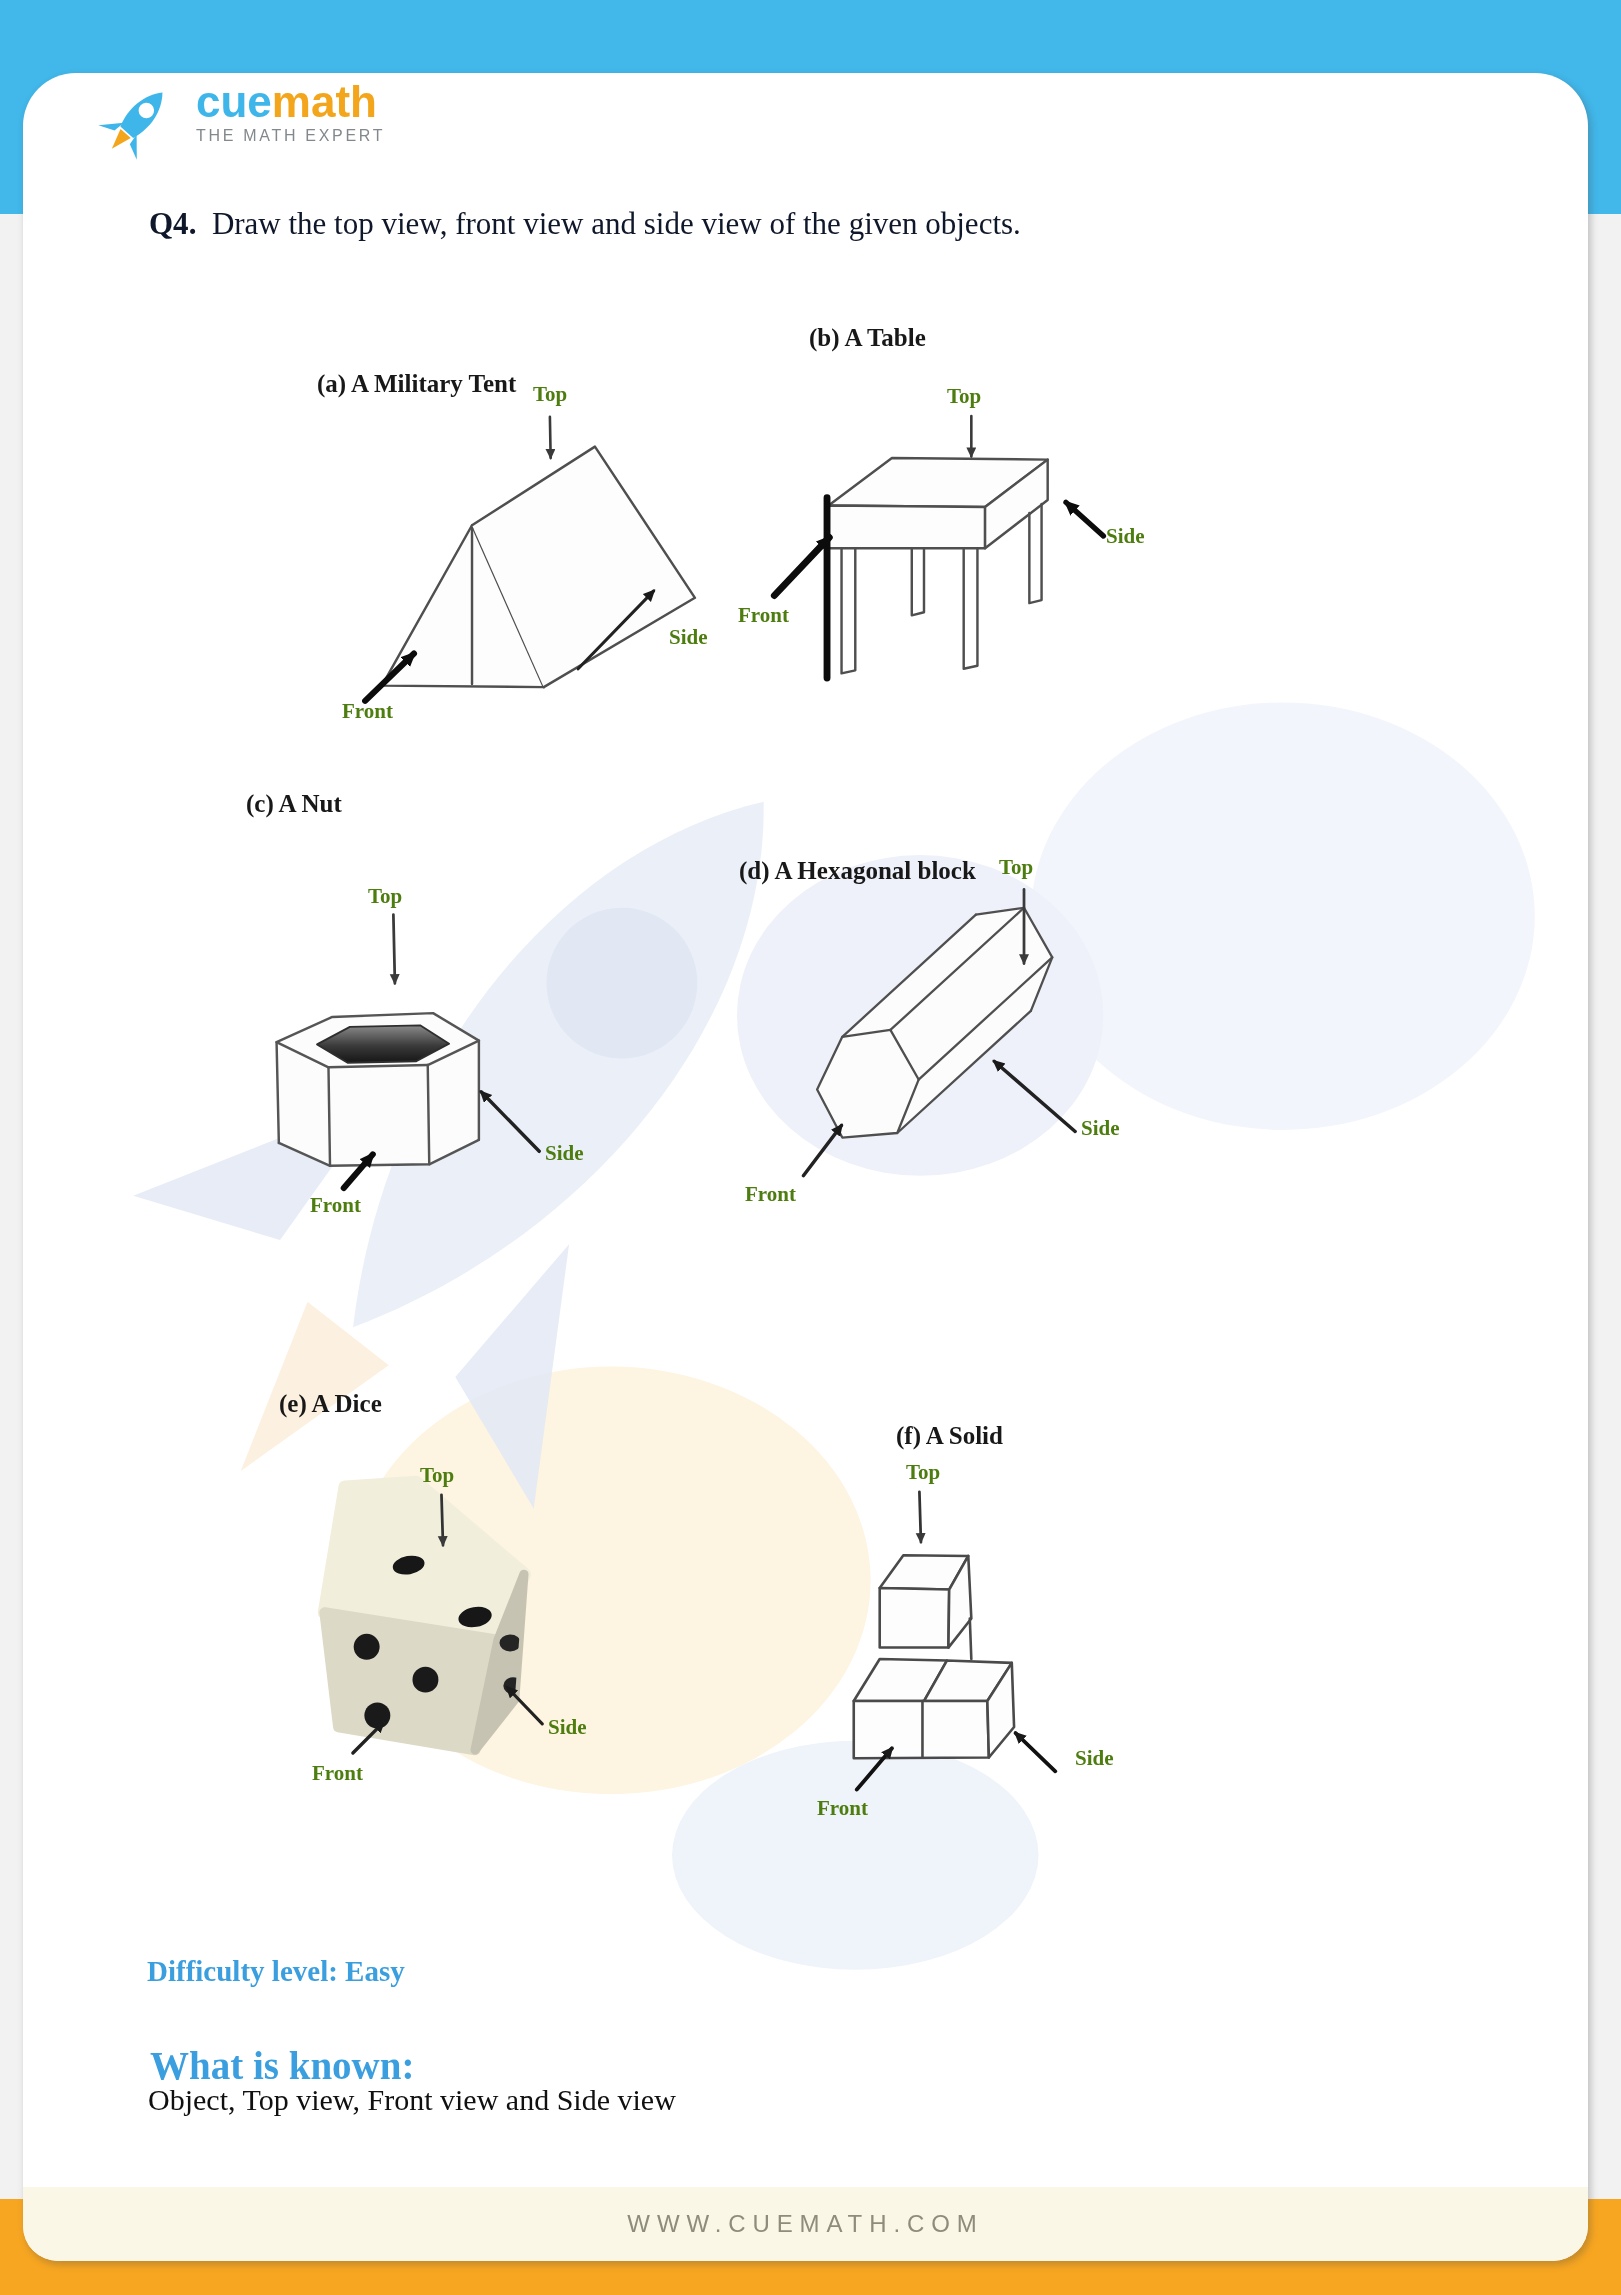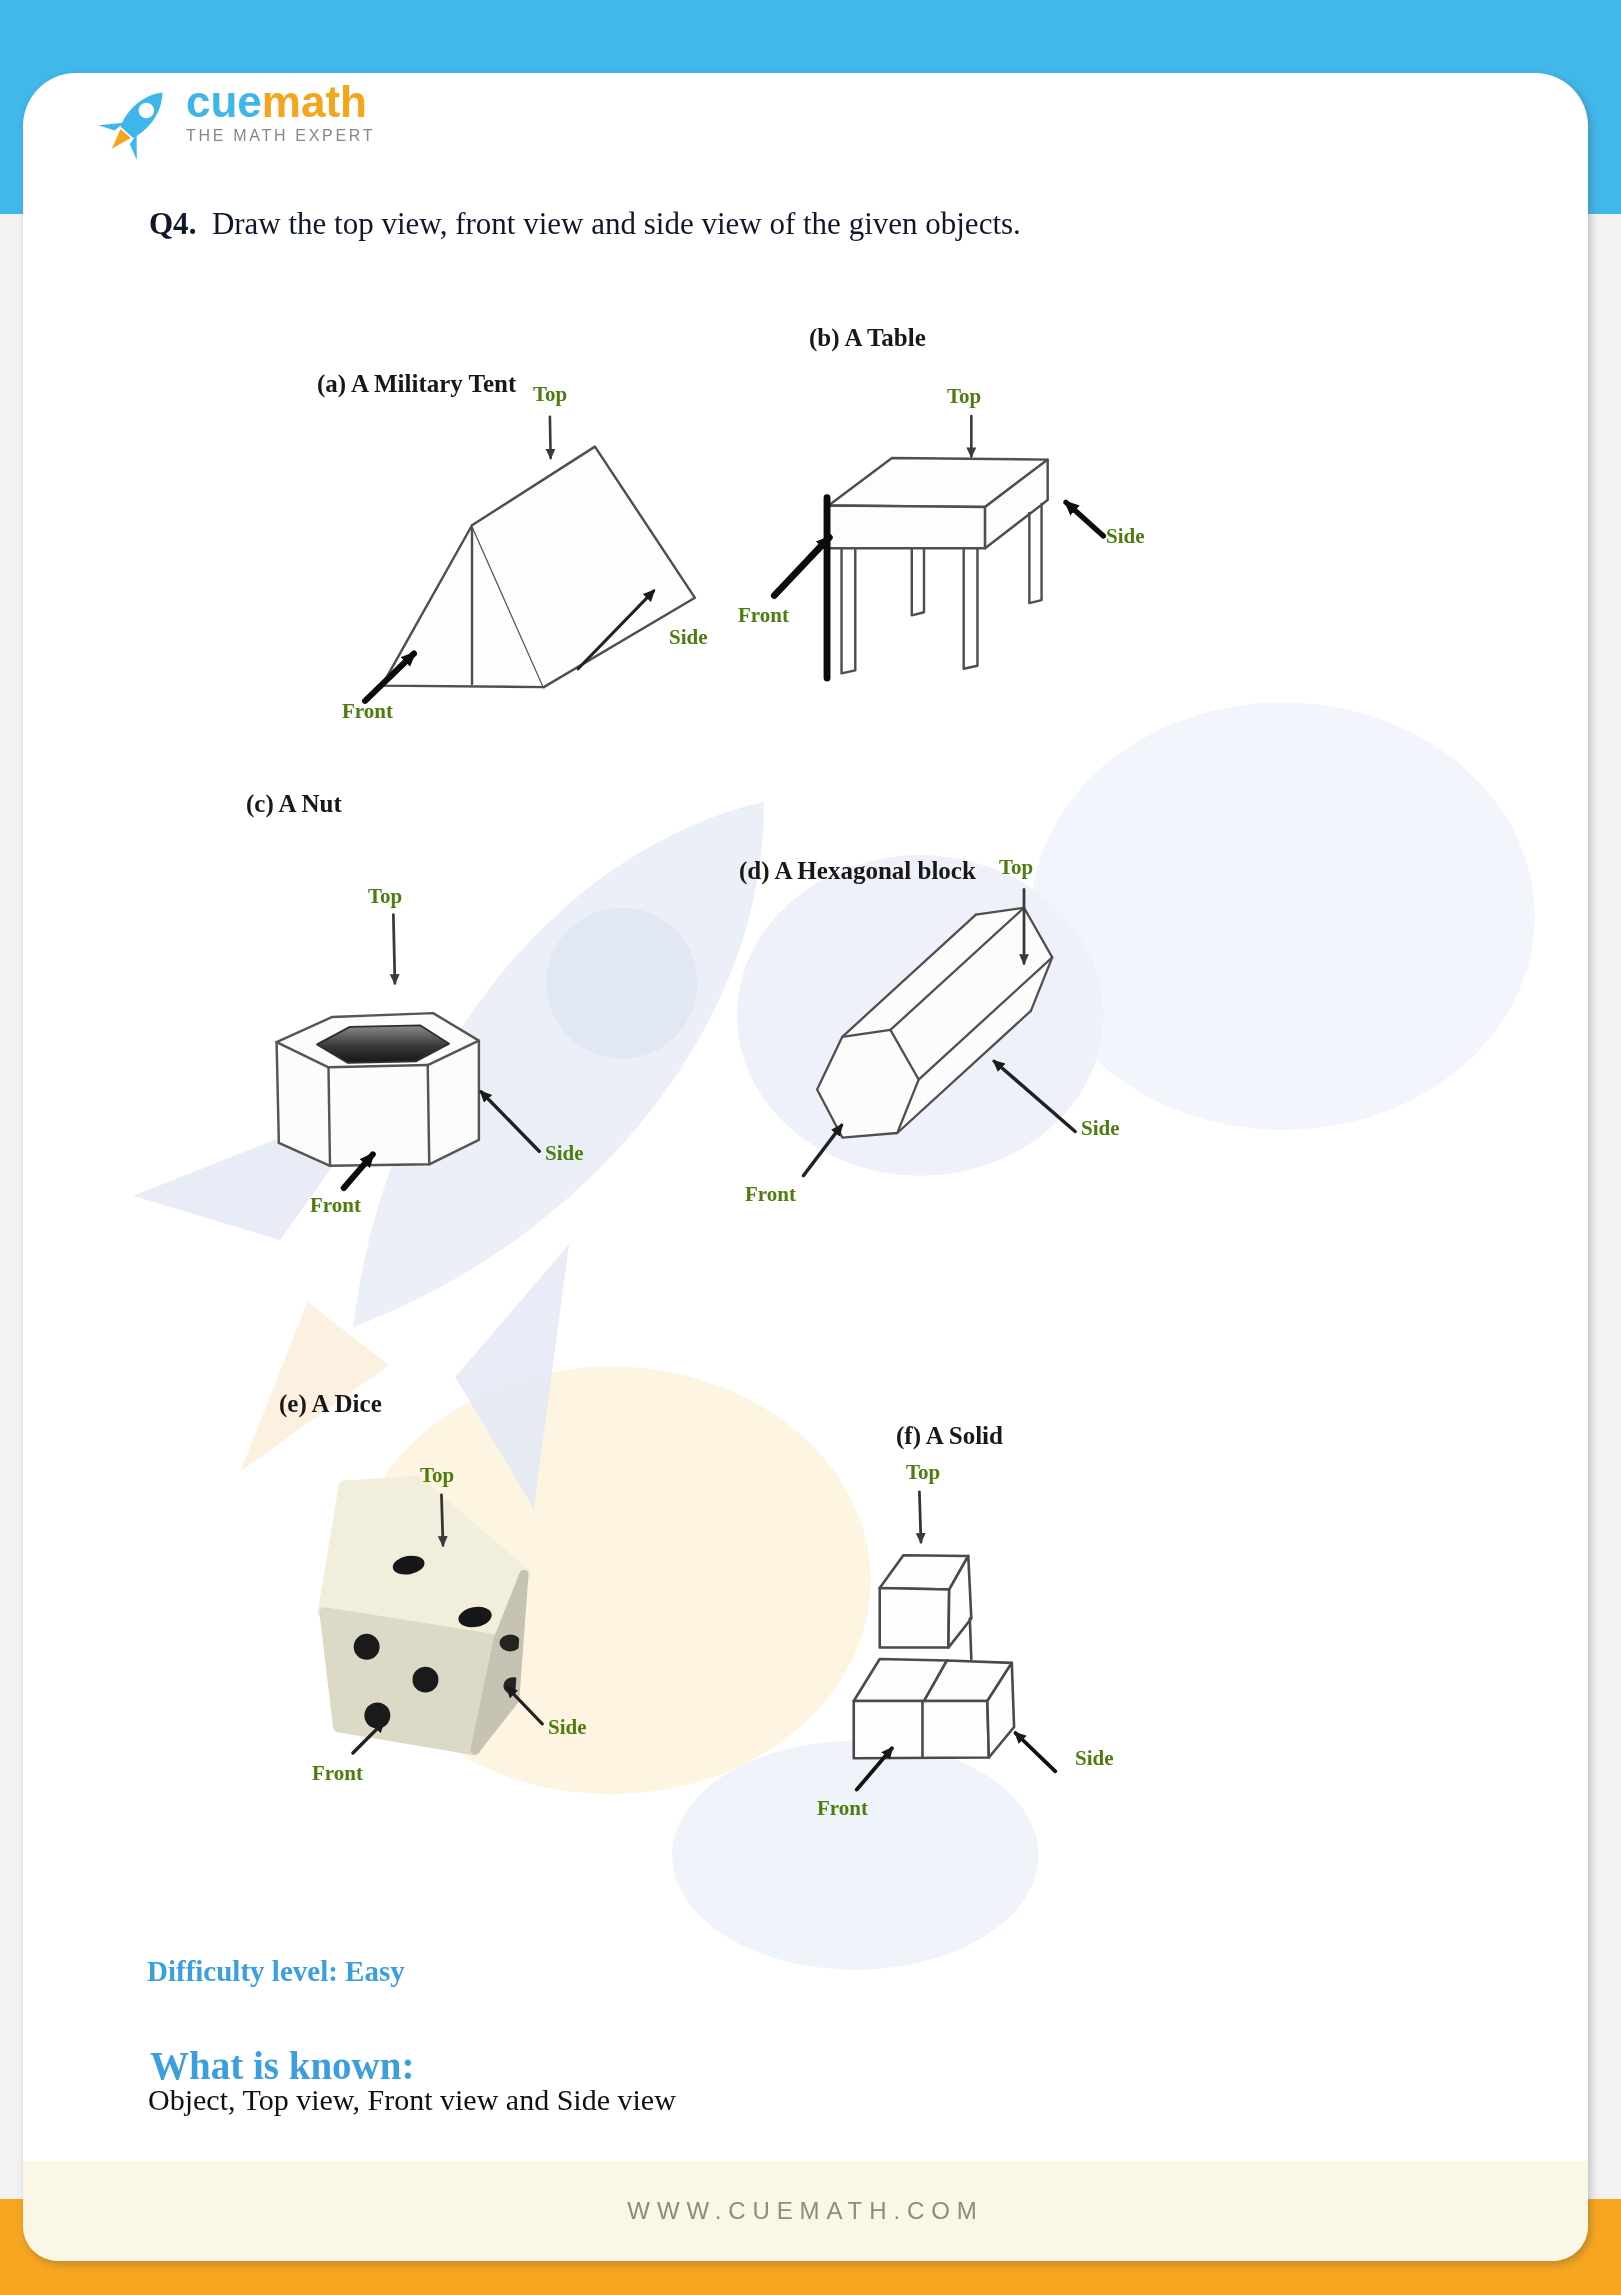--- a/index.html
+++ b/index.html
@@ -5,30 +5,30 @@
   html,body{margin:0;padding:0;background:#e9e9e9;}
   .page{position:relative;width:1622px;height:2295px;overflow:hidden;
         font-family:"Liberation Serif",serif;background:#ffffff;}
   
   .bg-blue{position:absolute;top:0;left:0;right:0;height:214px;background:#41b7ea;}
   .bg-gray{position:absolute;top:214px;left:0;right:0;bottom:96px;background:#f2f2f2;}
   .bg-orange{position:absolute;left:0;right:0;bottom:0;height:96px;background:#f7a621;}
   
   .card{position:absolute;left:23px;right:34px;top:73px;bottom:34px;background:#ffffff;
         border-radius:53px 53px 35px 35px;box-shadow:2.3px 3.1px 7.6px rgba(70,70,70,.28);overflow:hidden;}
-  .card-footer{position:absolute;left:0;right:0;bottom:0;height:100px;background:#fbf7e6;
+  .card-footer{position:absolute;left:0;right:0;bottom:0;height:74px;background:#fbf7e6;
         border-radius:0 0 35px 35px;display:flex;align-items:center;justify-content:center;}
   .footer-url{font-family:"Liberation Sans",sans-serif;font-size:24px;color:#8e8c7c;letter-spacing:6.9px;}
   
   .wm,.art,.txt{position:absolute;top:0;left:0;}
   .wm{z-index:2;} .art{z-index:3;pointer-events:none;} 
   .txt-layer{position:absolute;inset:0;z-index:4;}
   
   .logo{position:absolute;left:93px;top:79px;display:flex;align-items:flex-start;z-index:4;}
-  .logo-text{margin-left:7px;}
+  .logo-text{margin-left:17px;}
   .brand{font-family:"Liberation Sans",sans-serif;font-weight:700;font-size:44px;line-height:1.05;}
   .brand .cue{color:#3eb6ea;} .brand .math{color:#f3a61c;}
   .tagline{font-family:"Liberation Sans",sans-serif;font-size:16px;letter-spacing:2.7px;color:#83888d;margin-top:1.5px;}
   
   .abs{position:absolute;}
   .question{left:149px;top:206px;font-size:31px;color:#0f172a;white-space:nowrap;}
   .question b{font-weight:700;}
   .fig-title{position:absolute;font-weight:700;font-size:25px;color:#181818;white-space:nowrap;}
   .fig-label{position:absolute;font-weight:700;font-size:21px;color:#4d7c0f;white-space:nowrap;}
   .difficulty{left:147px;top:1955px;font-size:29px;font-weight:700;color:#3b9fdf;}

